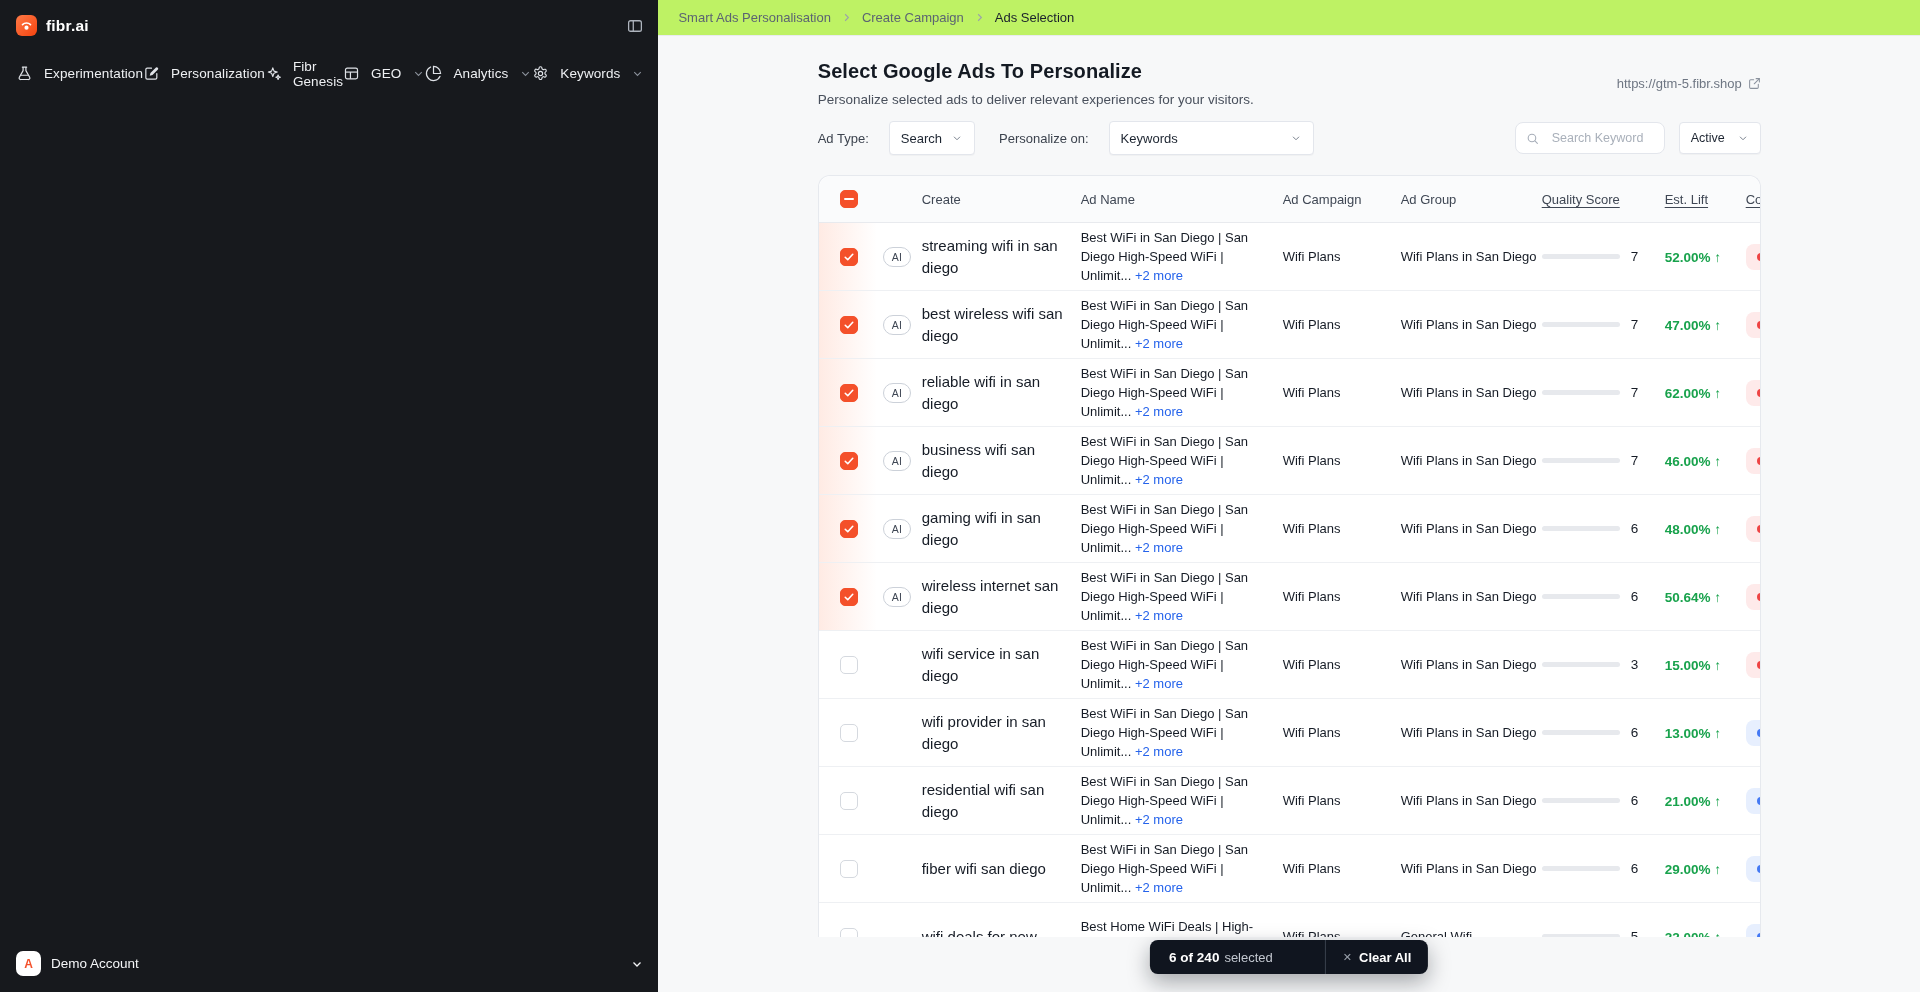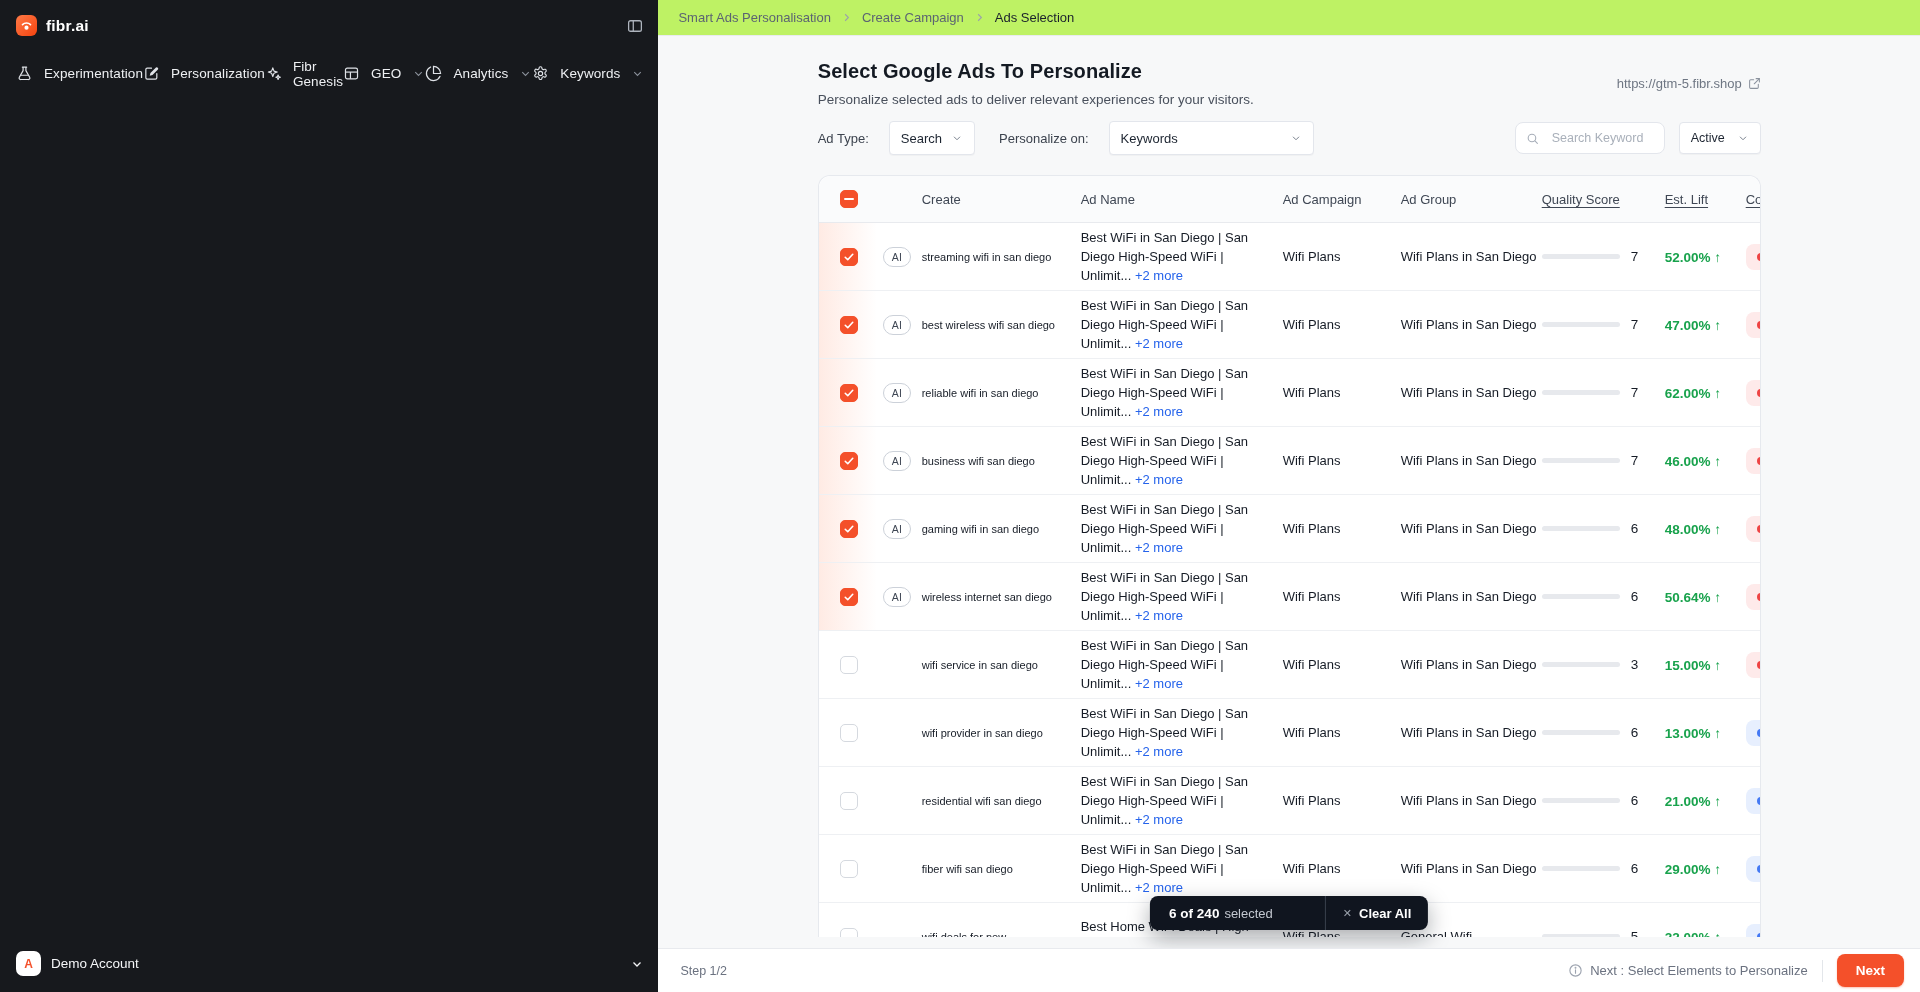--- a/index.html
+++ b/index.html
@@ -66,21 +66,21 @@
   .c-badge { flex:0 0 70px; }
 
   .trow { height:68px; display:flex; align-items:center; border-bottom:1px solid #eef0f3; position:relative; background:#fff; cursor:pointer; }
   .trow.sel::before { content:""; position:absolute; left:0; top:0; bottom:0; width:58px; background:linear-gradient(90deg,rgba(253,110,60,.14),rgba(253,110,60,0)); pointer-events:none; }
   .checkbox { width:18px; height:18px; border-radius:5px; border:1.5px solid #d5d9df; background:#fff; display:flex; align-items:center; justify-content:center; cursor:pointer; position:relative; z-index:1; }
   .checkbox.checked, .checkbox.indet { background:#f4502a; border-color:#f4502a; }
   .checkbox .mark { display:none; }
   .checkbox.checked .mark { display:block; }
   .indet-bar { width:10px; height:2.4px; background:#fff; border-radius:2px; }
   .ai-badge { border:1px solid #ccd1d9; border-radius:999px; font-size:10.5px; color:#3f4754; padding:3px 8px; letter-spacing:.3px; background:#fff; position:relative; z-index:1; }
-  .kw { font-size:11px; color:#161c26; line-height:1.45; }
+  .kw { font-size:15px; color:#161c26; line-height:1.45; }
   .adname { font-size:13px; color:#161c26; line-height:1.4; }
   .more-link { color:#2563eb; cursor:pointer; white-space:nowrap; }
   .cellt { font-size:13px; color:#161c26; line-height:1.4; }
   .qbar { width:78px; height:5px; border-radius:3px; background:#e7e9ed; overflow:hidden; }
   .qfill { height:100%; border-radius:3px; background:#18a249; }
   .qnum { margin-left:11px; font-size:13.5px; color:#161c26; }
   .lift { font-size:13.5px; font-weight:700; color:#18a24c; white-space:nowrap; }
   .lift .arrow { font-weight:400; }
   .catbadge { display:inline-flex; align-items:center; gap:7px; height:26px; padding:0 11px; border-radius:8px; min-width:72px; }
   .catbadge .dot { width:8px; height:8px; border-radius:50%; }
@@ -567,30 +567,13 @@
       <span class="count">6 of 240</span>
       <span class="suffix">selected</span>
       <span class="tdivider"></span>
       <span class="clear-btn">
         <span class="x">✕</span>
         <span class="cl">Clear All</span>
       </span>
     </div>
   </div>
 
-  <div class="footer">
-    <span class="step">Step 1/2</span>
-    <div class="foot-right">
-      <span class="hint">
-        <span>
-            <svg width="15" height="15" viewBox="0 0 24 24" fill="none" stroke="currentColor" stroke-width="1.8" stroke-linecap="round">
-              <circle cx="12" cy="12" r="9"></circle>
-              <line x1="12" y1="11" x2="12" y2="16.2"></line>
-              <circle cx="12" cy="7.6" r="0.6" fill="currentColor"></circle>
-            </svg>
-          </span>
-        <span>Next : Select Elements to Personalize</span>
-      </span>
-      <span class="fdivider"></span>
-      <button class="next-btn">Next</button>
-    </div>
-  </div>
 </div>
 
 </body></html>

